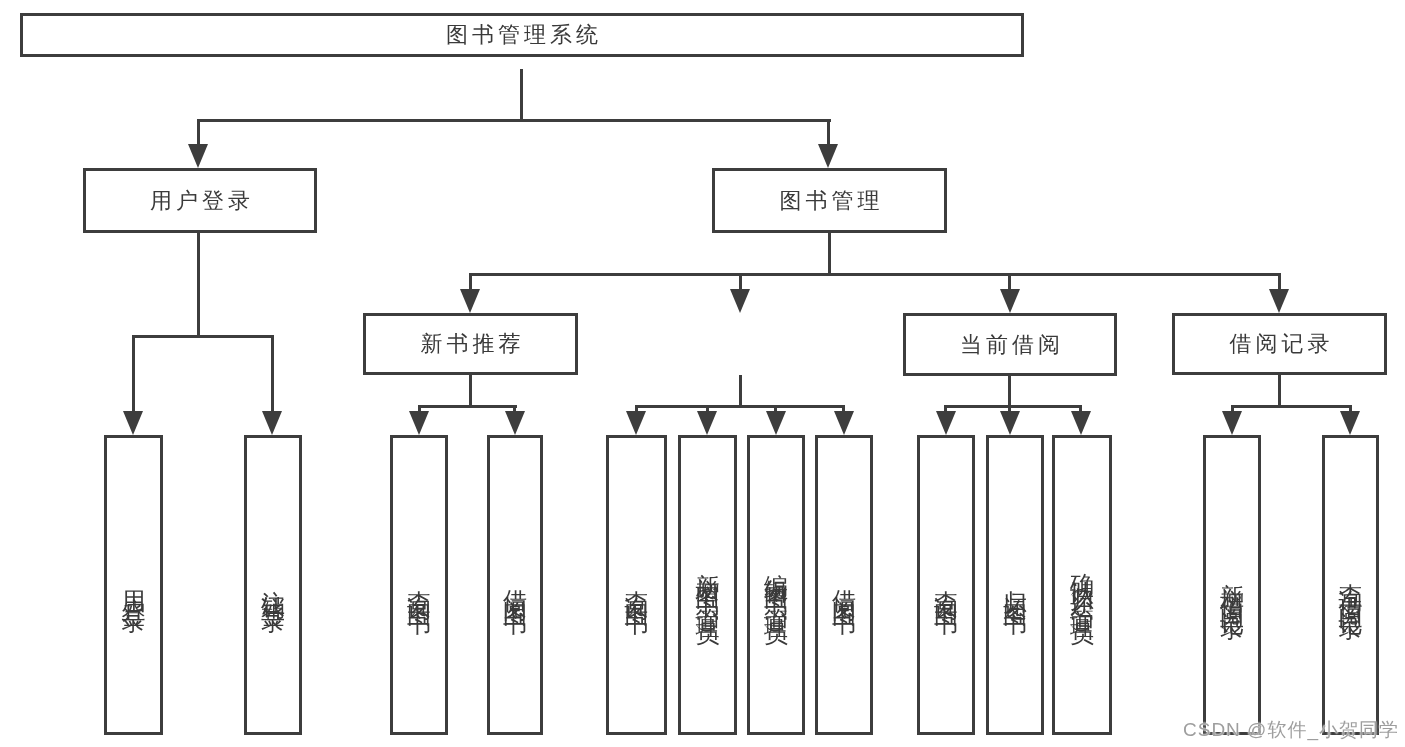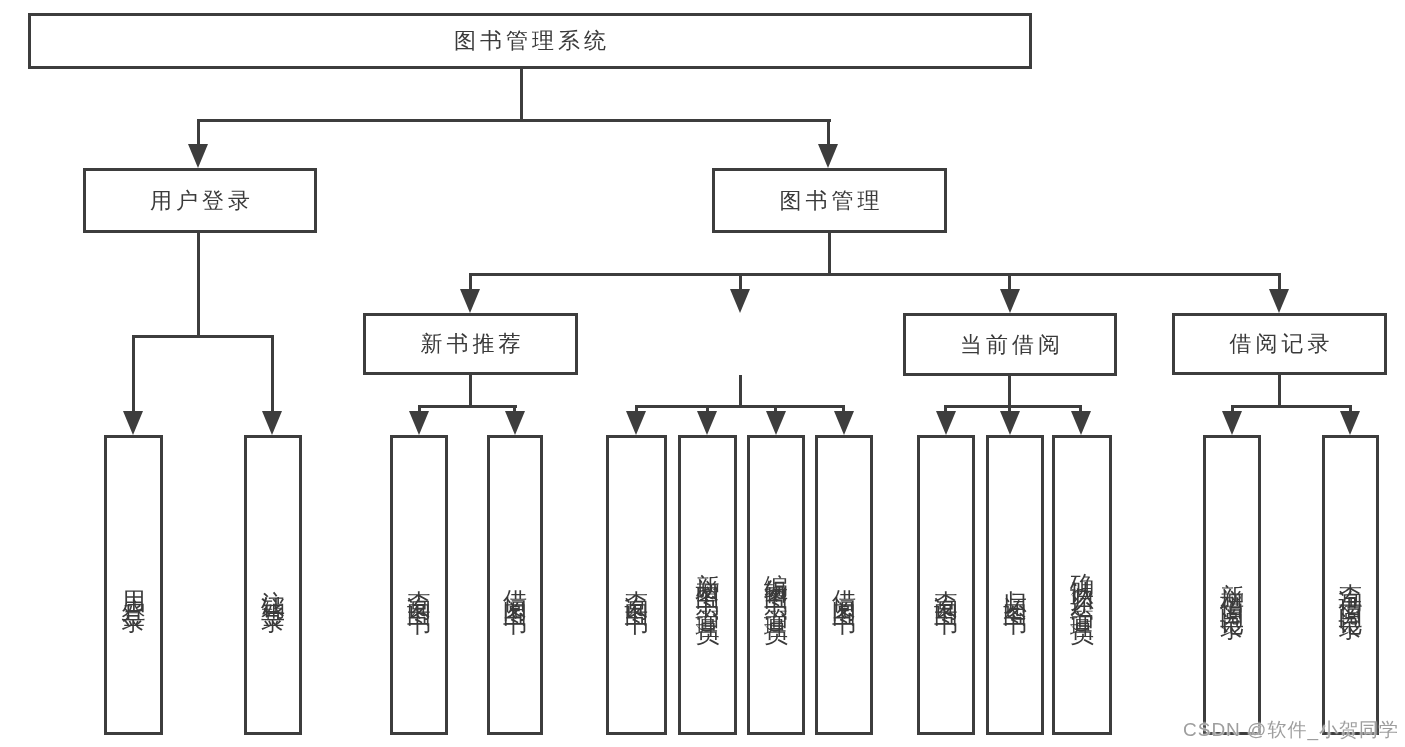--- a/index.html
+++ b/index.html
@@ -63,21 +63,21 @@
     text-shadow:0 0 2px #fff,0 0 2px #fff;
     z-index:10;
     text-align:center;
   }
 </style>
 </head>
 <body>
 
 <div class="canvas">
 
-  <div class="box" style="left:28px;top:13px;width:1004px;height:56px;font-family:Liberation Serif, serif;">图书管理系统</div>
+  <div class="box" style="left:20px;top:13px;width:1004px;height:44px;font-family:Liberation Serif, serif;">图书管理系统</div>
 
   <div class="vline" style="left:520px;top:69px;height:50px;"></div>
   <div class="hline" style="left:197px;top:119px;width:634px;"></div>
   <div class="vline" style="left:197px;top:119px;height:30px;"></div>
   <div class="arrowhead" style="left:188px;top:144px;"></div>
   <div class="vline" style="left:827px;top:119px;height:30px;"></div>
   <div class="arrowhead" style="left:818px;top:144px;"></div>
 
   <div class="box" style="left:83px;top:168px;width:234px;height:65px;">用户登录</div>
   <div class="box" style="left:712px;top:168px;width:235px;height:65px;font-family:Liberation Mono, monospace;">图书管理</div>

